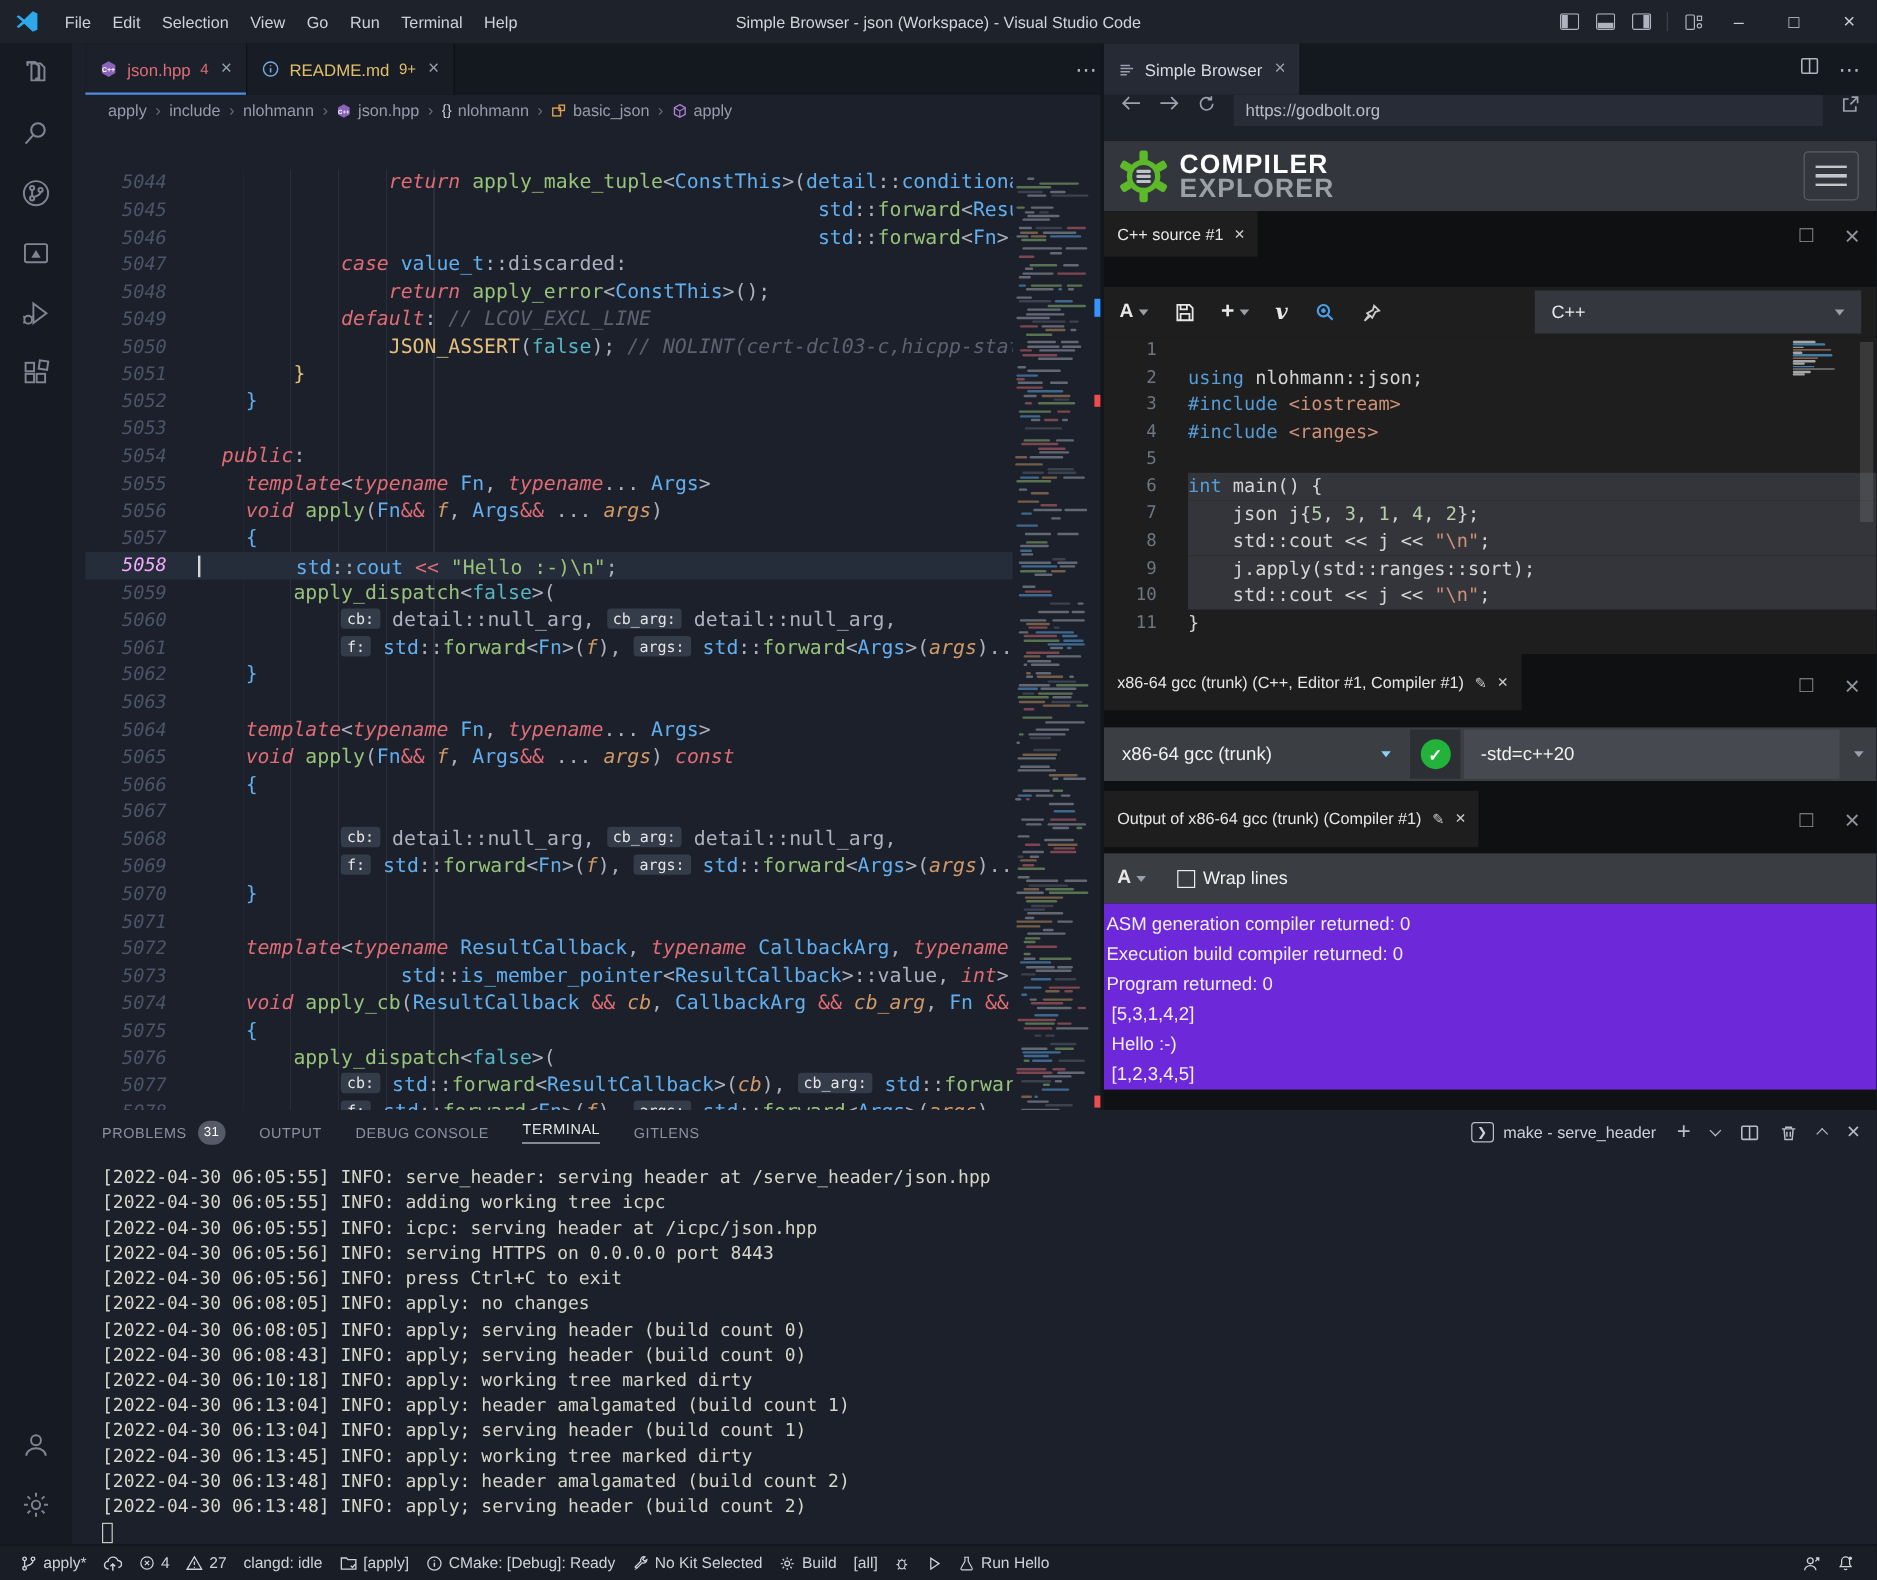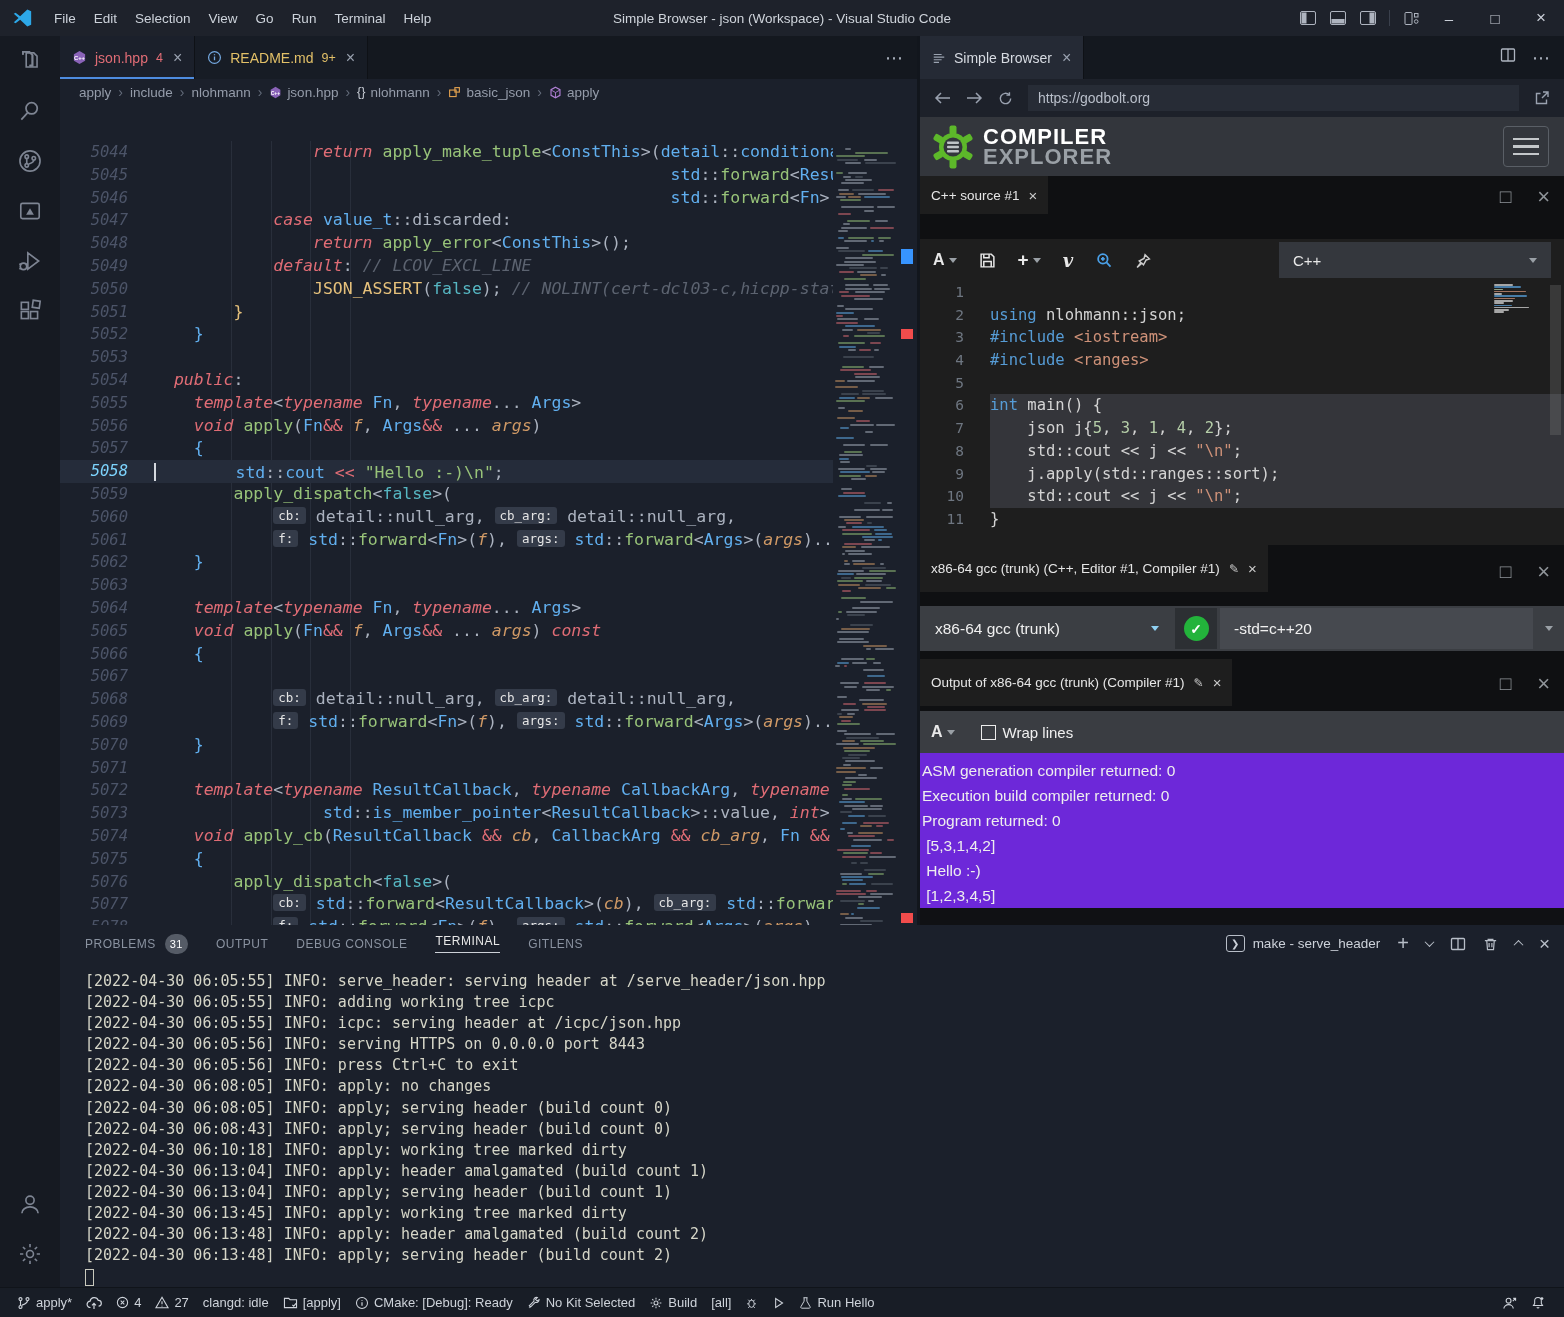--- a/index.html
+++ b/index.html
@@ -20,21 +20,21 @@
   .wc { width:46px; height:100%; display:flex; align-items:center; justify-content:center;
         color:#c9ced7; font-size:15px; }
 
   
   .activitybar { position:absolute; top:36px; left:0; width:60px; bottom:30px; background:#161a22;
                  display:flex; flex-direction:column; align-items:center; z-index:30; }
   .ab-ic { width:48px; height:50px; display:flex; align-items:center; justify-content:center; color:#7e8593; }
   .ab-spacer { flex:1; }
 
   
-  .left-group  { position:absolute; top:36px; left:60px;  width:857px; height:889px; background:#1b202b; overflow:hidden; }
+  .left-group  { position:absolute; top:36px; left:71px;  width:857px; height:889px; background:#1b202b; overflow:hidden; }
   .sash        { position:absolute; top:36px; left:917px; width:3px;   height:889px; background:#12161d; z-index:10;}
   .right-group { position:absolute; top:36px; left:920px; width:644px; height:889px; background:#1b202b; overflow:hidden; }
 
   .tabbar { height:43px; background:#14181f; display:flex; align-items:stretch; position:relative; }
   .tab { display:flex; align-items:center; gap:8px; padding:0 12px; font-size:14px;
          background:#171c25; border-right:1px solid #0e1116; color:#8b93a1; cursor:default; }
   .tab.active { background:#1b202b; box-shadow:inset 0 -2px 0 #4e8ce0; }
   .tab .close { color:#9aa2b0; font-size:16px; margin-left:2px; }
   .tab-label-red { color:#e06c75; }
   .tab-badge-red { color:#e06c75; font-size:12.5px; }
@@ -50,35 +50,35 @@
 
   
   .editor { position:absolute; top:105px; left:0; right:0; bottom:0; overflow:hidden; background:#1b202b; }
   .guides { position:absolute; top:0; left:132px; width:170px; height:820px; z-index:0;
             background:repeating-linear-gradient(90deg, transparent 0 38.8px, rgba(110,120,140,.16) 38.8px 39.8px); }
   .code { position:absolute; top:0; left:0; width:773px; font-family:"DejaVu Sans Mono",monospace;
           font-size:16.5px; line-height:22.8px; z-index:1; }
   .code-line { display:flex; height:22.8px; white-space:pre; }
   .code-line.cur { background:#252c3a; }
   .ln { width:68px; flex:none; text-align:right; color:#4c5468; font-size:15.5px;font-style:italic; }
-  .code-line.cur .ln { color:#7dd3fc; }
+  .code-line.cur .ln { color:#f0abfc; }
   .lc { margin-left:26px; white-space:pre; color:#abb2bf; overflow:hidden; flex:1; }
   .sw { color:#abb2bf; } .sk { color:#e06c75; font-style:italic; } .st { color:#61afef; }
   .sf { color:#98c379; } .so { color:#d19a66; font-style:italic; } .sy { color:#e5c07b; }
   .sc { color:#5c6370; font-style:italic; } .sr { color:#e06c75; } .ss { color:#98c379; }
   .scy { color:#56b6c2; } .sb { color:#61afef; }
   .chip { display:inline-block; font-size:12.5px; line-height:17px; background:#343b49; color:#e5e5e5;
           border-radius:3px; padding:0 5px; font-style:normal; position:relative; top:-2px; }
   .caret { display:inline-block; width:2px; height:18px; background:#d4d8de; position:relative; top:3px; }
   .minimap { position:absolute; top:0; left:773px; width:84px; height:820px; background:#1b202b; }
   .mm-seg { position:absolute; height:2px; border-radius:1px; }
   .mm-marker { position:absolute; left:68px; width:12px; }
 
   
-  .browser-bar { height:38px; background:#1d212a; display:flex; align-items:center; padding:0 14px; gap:15px; }
+  .browser-bar { height:38px; background:#1d212a; display:flex; align-items:flex-start; padding:0 14px; gap:15px; }
   .nav-ic { color:#9aa2b0; display:flex; align-items:center; }
   .url { flex:1; height:26px; background:#272c36; color:#b9bfca; font-size:14px; border:none;
          padding:0 10px; font-family:"Liberation Sans",sans-serif; outline:none; }
   .browser-page { position:absolute; top:81px; left:0; right:0; bottom:0; background:#101114; overflow:hidden; }
 
   .ce-header { height:59px; background:#33363c; display:flex; align-items:center; padding:0 9px; }
   .ce-logo-text { display:flex; flex-direction:column; margin-left:6px; font-weight:bold;
                   font-size:22px; line-height:20px; letter-spacing:1px; }
   .ce-logo-l1 { color:#ffffff; } .ce-logo-l2 { color:#9aa0a6; }
   .hamburger { margin-left:auto; width:46px; height:41px; border:1px solid #5a5f66; border-radius:4px;

